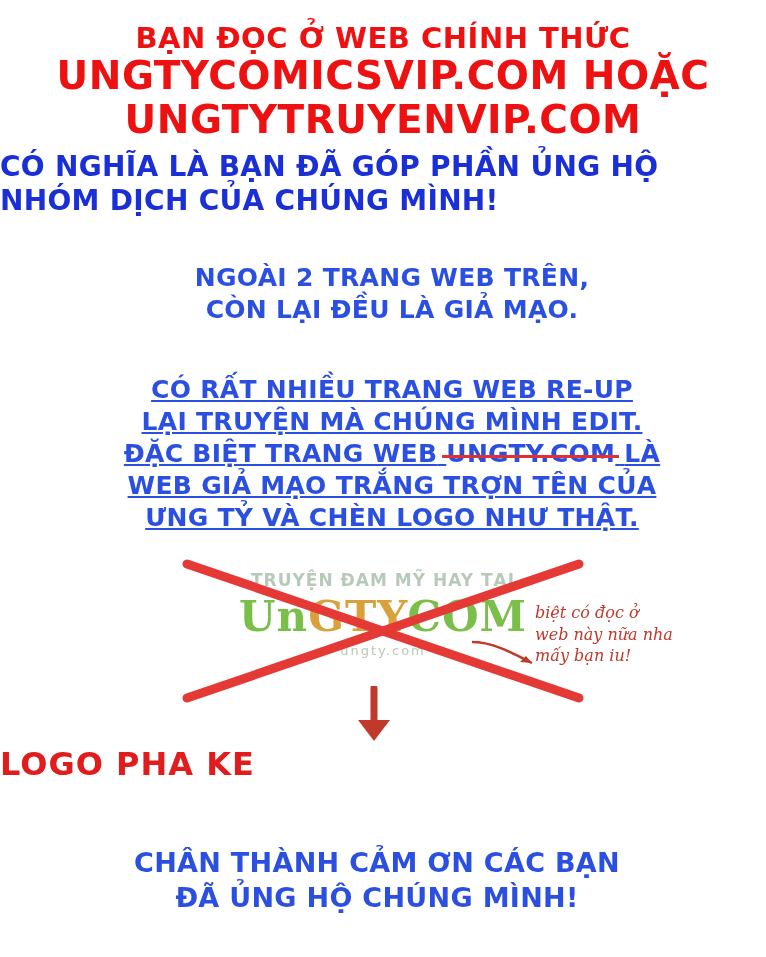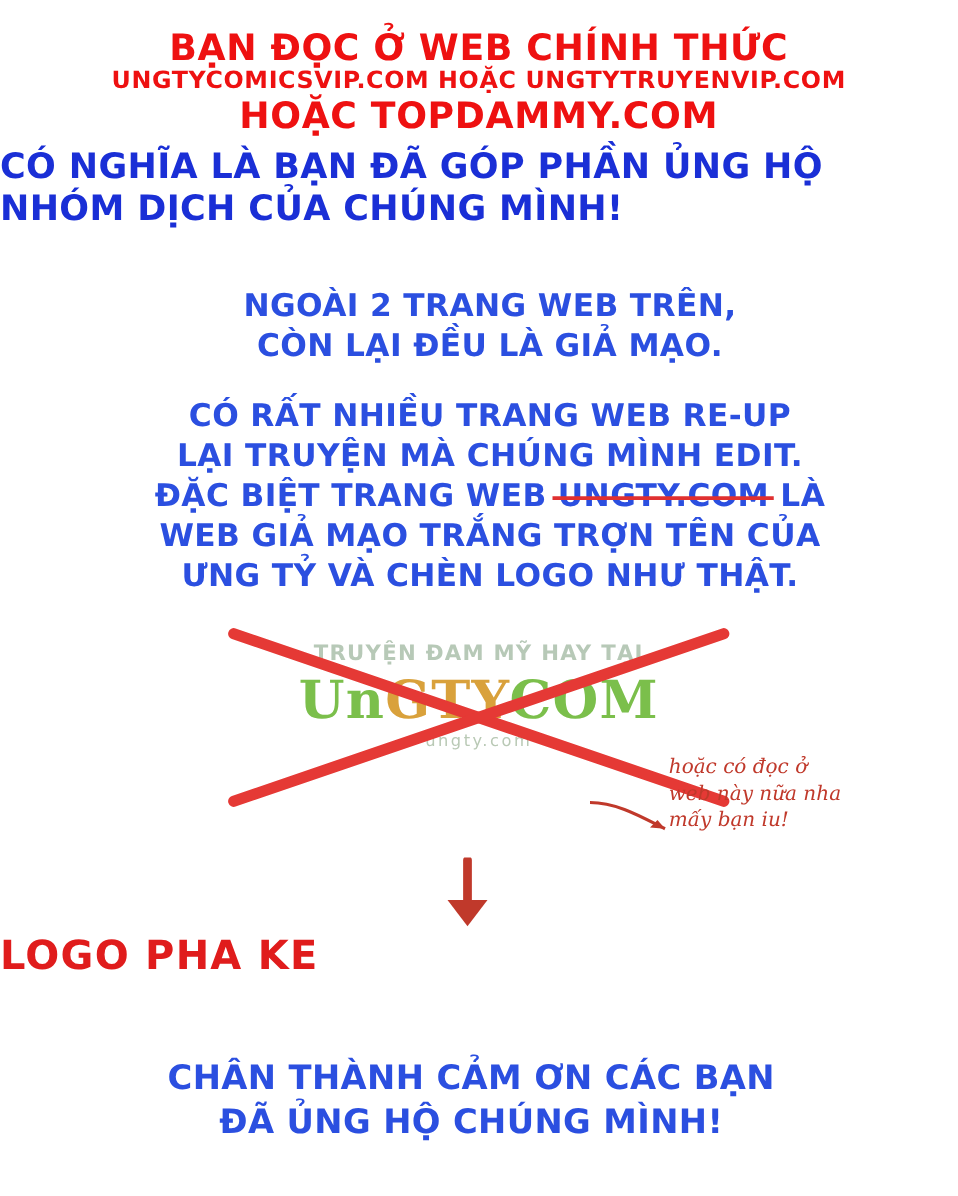--- a/index.html
+++ b/index.html
@@ -29,21 +29,21 @@
     font-weight: bold;
     letter-spacing: 0.5px;
     line-height: 1.12;
     padding-top: 22px;
   }
   .headline .l1 {
     font-size: 29px;
     text-transform: uppercase;
   }
   .headline .l2 {
-    font-size: 19px;
+    font-size: 39px;
     text-transform: uppercase;
   }
   .headline .l3 {
     font-size: 29px;
     text-transform: uppercase;
   }
 
   
   .blueblock {
     text-align: left;
@@ -62,21 +62,21 @@
     color: #2b4fe0;
     font-family: "DejaVu Sans", sans-serif;
     font-weight: bold;
     font-size: 25px;
     line-height: 1.28;
     text-transform: uppercase;
     letter-spacing: 0.3px;
     padding-left: 18px;
   }
   .para.p1 { margin-top: 44px; }
-  .para.p2 { margin-top: 24px; }
+  .para.p2 { margin-top: 48px; text-decoration: underline; }
 
   .strike {
     color: #2b4fe0;
     position: relative;
     display: inline-block;
   }
   .strike::after {
     content: "";
     position: absolute;
     left: -4px;
@@ -190,21 +190,20 @@
   }
 </style>
 </head>
 <body>
 
 <div class="page">
 
   <div class="headline">
     <div class="l1">Bạn đọc ở web chính thức</div>
     <div class="l2">ungtycomicsvip.com hoặc ungtytruyenvip.com</div>
-    <div class="l3">hoặc topdammy.com</div>
   </div>
 
   <div class="blueblock">
     <div>có nghĩa là bạn đã góp phần ủng hộ</div>
     <div>nhóm dịch của chúng mình!</div>
   </div>
 
   <div class="para p1">
     <div>Ngoài 2 trang web trên,</div>
     <div>còn lại đều là giả mạo.</div>
@@ -234,21 +233,21 @@
       <line x1="14" y1="142" x2="406" y2="8" stroke="#e53935" stroke-width="9" stroke-linecap="round"></line>
     </svg>
   </div>
 
   <svg class="note-arrow" viewBox="0 0 70 40">
     <path d="M2 6 C 24 6, 44 18, 62 27" stroke="#c0392b" stroke-width="2.5" fill="none"></path>
     <path d="M62 27 L 50 26 L 56 20 Z" fill="#c0392b"></path>
   </svg>
 
   <div class="note">
-    <div>hoặc có đọc ở</div>
+    <div>biệt có đọc ở</div>
     <div>web này nữa nha</div>
     <div>mấy bạn iu!</div>
   </div>
 
   <svg class="down-arrow" viewBox="0 0 44 56">
     <line x1="22" y1="2" x2="22" y2="36" stroke="#c0392b" stroke-width="7" stroke-linecap="round"></line>
     <path d="M6 34 L 38 34 L 22 55 Z" fill="#c0392b"></path>
   </svg>
 
   <div class="logo-fake-label">LOGO PHA KE</div>

